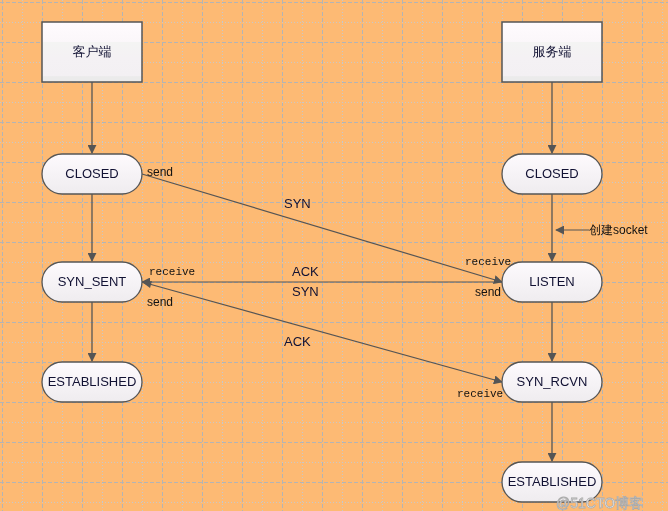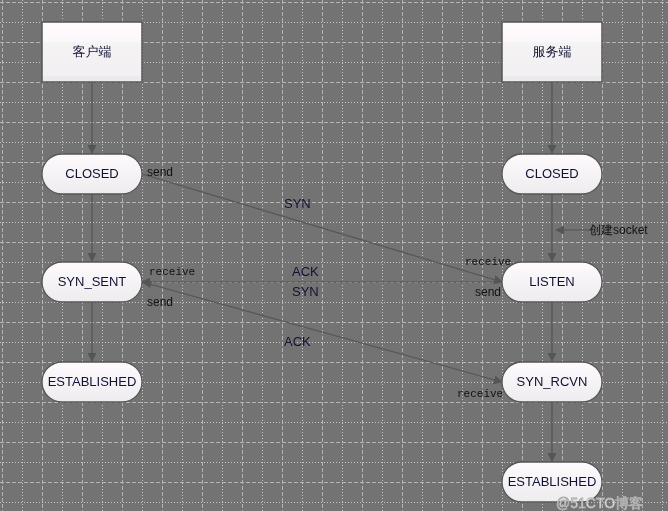--- a/index.html
+++ b/index.html
@@ -1,16 +1,16 @@
 <!DOCTYPE html>
 <html><head>
 <meta charset="utf-8">
 <style>
   html, body { margin:0; padding:0; background:#ffffff; }
-  #canvas { position:relative; width:668px; height:511px; overflow:hidden; background:#737373; }
+  #canvas { position:relative; width:668px; height:511px; overflow:hidden; background:#fdba74; }
   svg { position:absolute; left:0; top:0; }
   .txt { font-family:"Liberation Sans", sans-serif; font-size:13px; fill:#111133; }
   .mono { font-family:"Liberation Mono", monospace; font-size:11px; fill:#111; }
   .sans-s { font-family:"Liberation Sans", sans-serif; font-size:12px; fill:#111; }
   .wm { font-family:"Liberation Sans", sans-serif; font-size:14px; fill:#ffffff; stroke:#aaaaaa; stroke-width:0.8; }
 </style>
 </head>
 <body>
 
 <div id="canvas">

